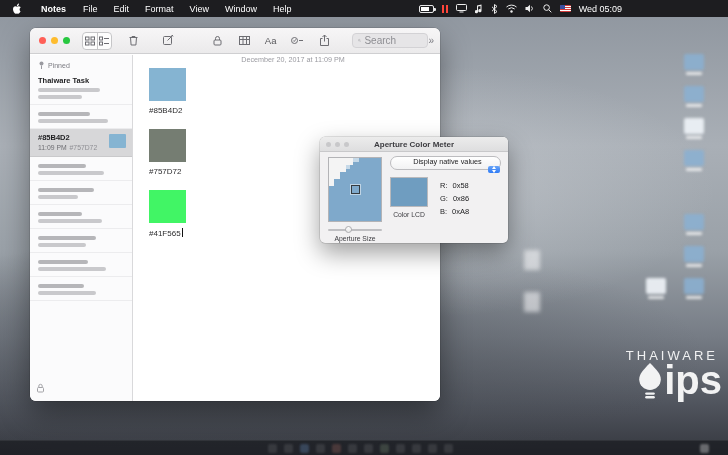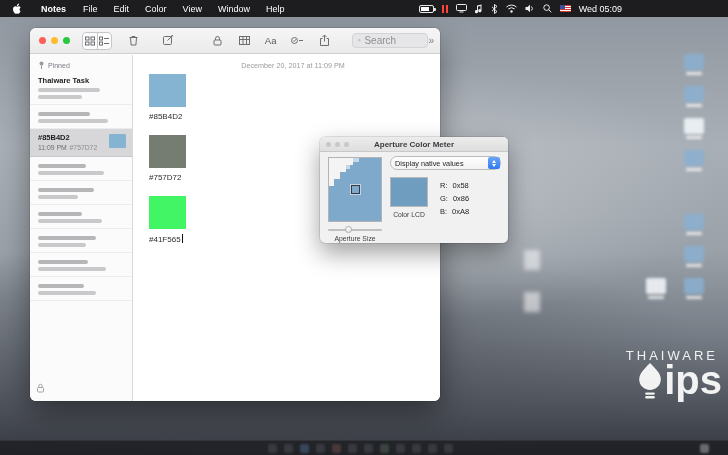--- a/index.html
+++ b/index.html
@@ -53,21 +53,21 @@
   .srow { position:relative; padding:4px 8px 5px 8px; border-bottom:1px solid #ececee; }
   .srow .title { font-size:7.5px; font-weight:bold; color:#1d1d1f; }
   .bar { height:4px; border-radius:2px; background:#c9c9cc; margin-top:3px; filter:blur(.4px); }
   .srow.sel { background:#d7d7d9; border-bottom:1px solid #c9c9cb; }
   .srow.sel .sub { font-size:6.8px; color:#6e6e73; margin-top:2px; }
   .srow.sel .sub b { color:#8e8e93; font-weight:normal; margin-left:3px; }
   .thumb { position:absolute; right:6px; top:5px; width:17px; height:14px; border-radius:1px; }
   .side-lock { position:absolute; left:6px; bottom:8px; opacity:.8; }
   
   .note-body { position:absolute; left:104px; top:27px; right:0; bottom:0; background:#fff; }
-  .note-date { text-align:center; font-size:7.2px; color:#9a9aa0; margin-top:6px;padding-left:12px; }
+  .note-date { text-align:center; font-size:7.2px; color:#9a9aa0; margin-top:0;padding-left:12px; }
   .swatch-block { margin-left:15px; }
   .swatch { width:37px; height:33px; }
   .swatch-label { font-size:8px; color:#2c2c2e; margin:5px 0 14px 0; }
   .caret { display:inline-block; width:1px; height:9px; background:#111; vertical-align:-1px; margin-left:1px; }
   
   .dcm { position:absolute; left:320px; top:137px; width:188px; height:106px; border-radius:5px; background:#f2f1f2;
     box-shadow:0 10px 24px rgba(0,0,0,.38), 0 0 0 0.5px rgba(0,0,0,.2); z-index:40; }
   .dcm-titlebar { position:absolute; left:0; top:0; right:0; height:15px; background:linear-gradient(#ececec,#dededf);
     border-bottom:1px solid #c8c8ca; border-radius:5px 5px 0 0; display:flex; align-items:center; }
   .dcm-titlebar .dots { display:flex; gap:4px; margin-left:6px; }
@@ -76,21 +76,21 @@
   .magnifier { position:absolute; left:8px; top:20px; width:54px; height:65px; border:1px solid #b3b3b6; overflow:hidden; }
   .aperture { position:absolute; left:22px; top:27px; width:9px; height:9px; border:1px solid rgba(40,40,40,.85);
     box-shadow:0 0 0 1px rgba(255,255,255,.5); }
   .dcm-slider { position:absolute; left:8px; top:90px; width:54px; height:6px; }
   .dcm-slider .track { position:absolute; left:0; right:0; top:2px; height:2px; background:#bfbfc2; border-radius:1px; }
   .dcm-slider .knob { position:absolute; left:17px; top:-1px; width:7px; height:7px; border-radius:50%;
     background:linear-gradient(#fdfdfd,#e8e8e8); border:1px solid #ababae; }
   .aperture-label { position:absolute; left:0px; top:98px; width:70px; text-align:center; font-size:6.8px; color:#3c3c40; }
   .popup { position:absolute; left:70px; top:19px; width:111px; height:14px; display:flex; align-items:center;
     background:linear-gradient(#ffffff,#f2f2f3); border:1px solid #bcbcbf; border-radius:7px; font-size:7.3px; color:#1d1d1f;
-    padding-left:4px; }
+    padding-left:4px;flex-direction:column; }
   .popup .caps { margin-left:auto; width:12px; height:12px; border-radius:2px;
     background:linear-gradient(#6aa5f8,#2f7bf5); display:flex; flex-direction:column; align-items:center; justify-content:center; gap:1px; }
   .popup .caps i { display:block; width:0; height:0; border-left:2.5px solid transparent; border-right:2.5px solid transparent; }
   .popup .caps .up { border-bottom:3px solid #fff; }
   .popup .caps .dn { border-top:3px solid #fff; }
   .dcm-swatch { position:absolute; left:70px; top:40px; width:38px; height:30px; border:1px solid #b9b9bc; }
   .dcm-display { position:absolute; left:62px; top:74px; width:54px; text-align:center; font-size:6.8px; color:#3c3c40; }
   .channels { position:absolute; left:120px; top:42px; font-size:7.5px; color:#1d1d1f; }
   .channels .ch { display:flex; gap:5px; height:13px; align-items:center; }
   
@@ -125,21 +125,21 @@
 
   <div class="menubar">
     <span class="apple">
       <svg width="10" height="12" viewBox="0 0 10 12">
           <path d="M7.6 6.4c0-1.4 1.1-2 1.1-2S8 3.3 6.6 3.3c-.8 0-1.3.4-1.6.4-.3 0-.9-.4-1.6-.4C2 3.3 1 4.6 1 6.3c0 2 1.5 4.4 2.6 4.4.5 0 .8-.3 1.4-.3.6 0 .8.3 1.4.3.9 0 1.9-1.6 2.2-2.6-.7-.3-1-1-1-1.7zM6.4 2.4c.4-.5.7-1.2.6-1.9-.6.1-1.2.4-1.6 1-.3.4-.6 1.1-.5 1.7.6 0 1.1-.3 1.5-.8z" fill="#fff"></path>
         </svg>
     </span>
     <span class="menu-item app">Notes</span>
     <span class="menu-item">File</span>
     <span class="menu-item">Edit</span>
-    <span class="menu-item">Color</span>
+    <span class="menu-item">Format</span>
     <span class="menu-item">View</span>
     <span class="menu-item">Window</span>
     <span class="menu-item">Help</span>
 
     <div class="status">
       <span class="battery">
           <i></i>
         </span>
       <span class="pause">
           <i></i>

